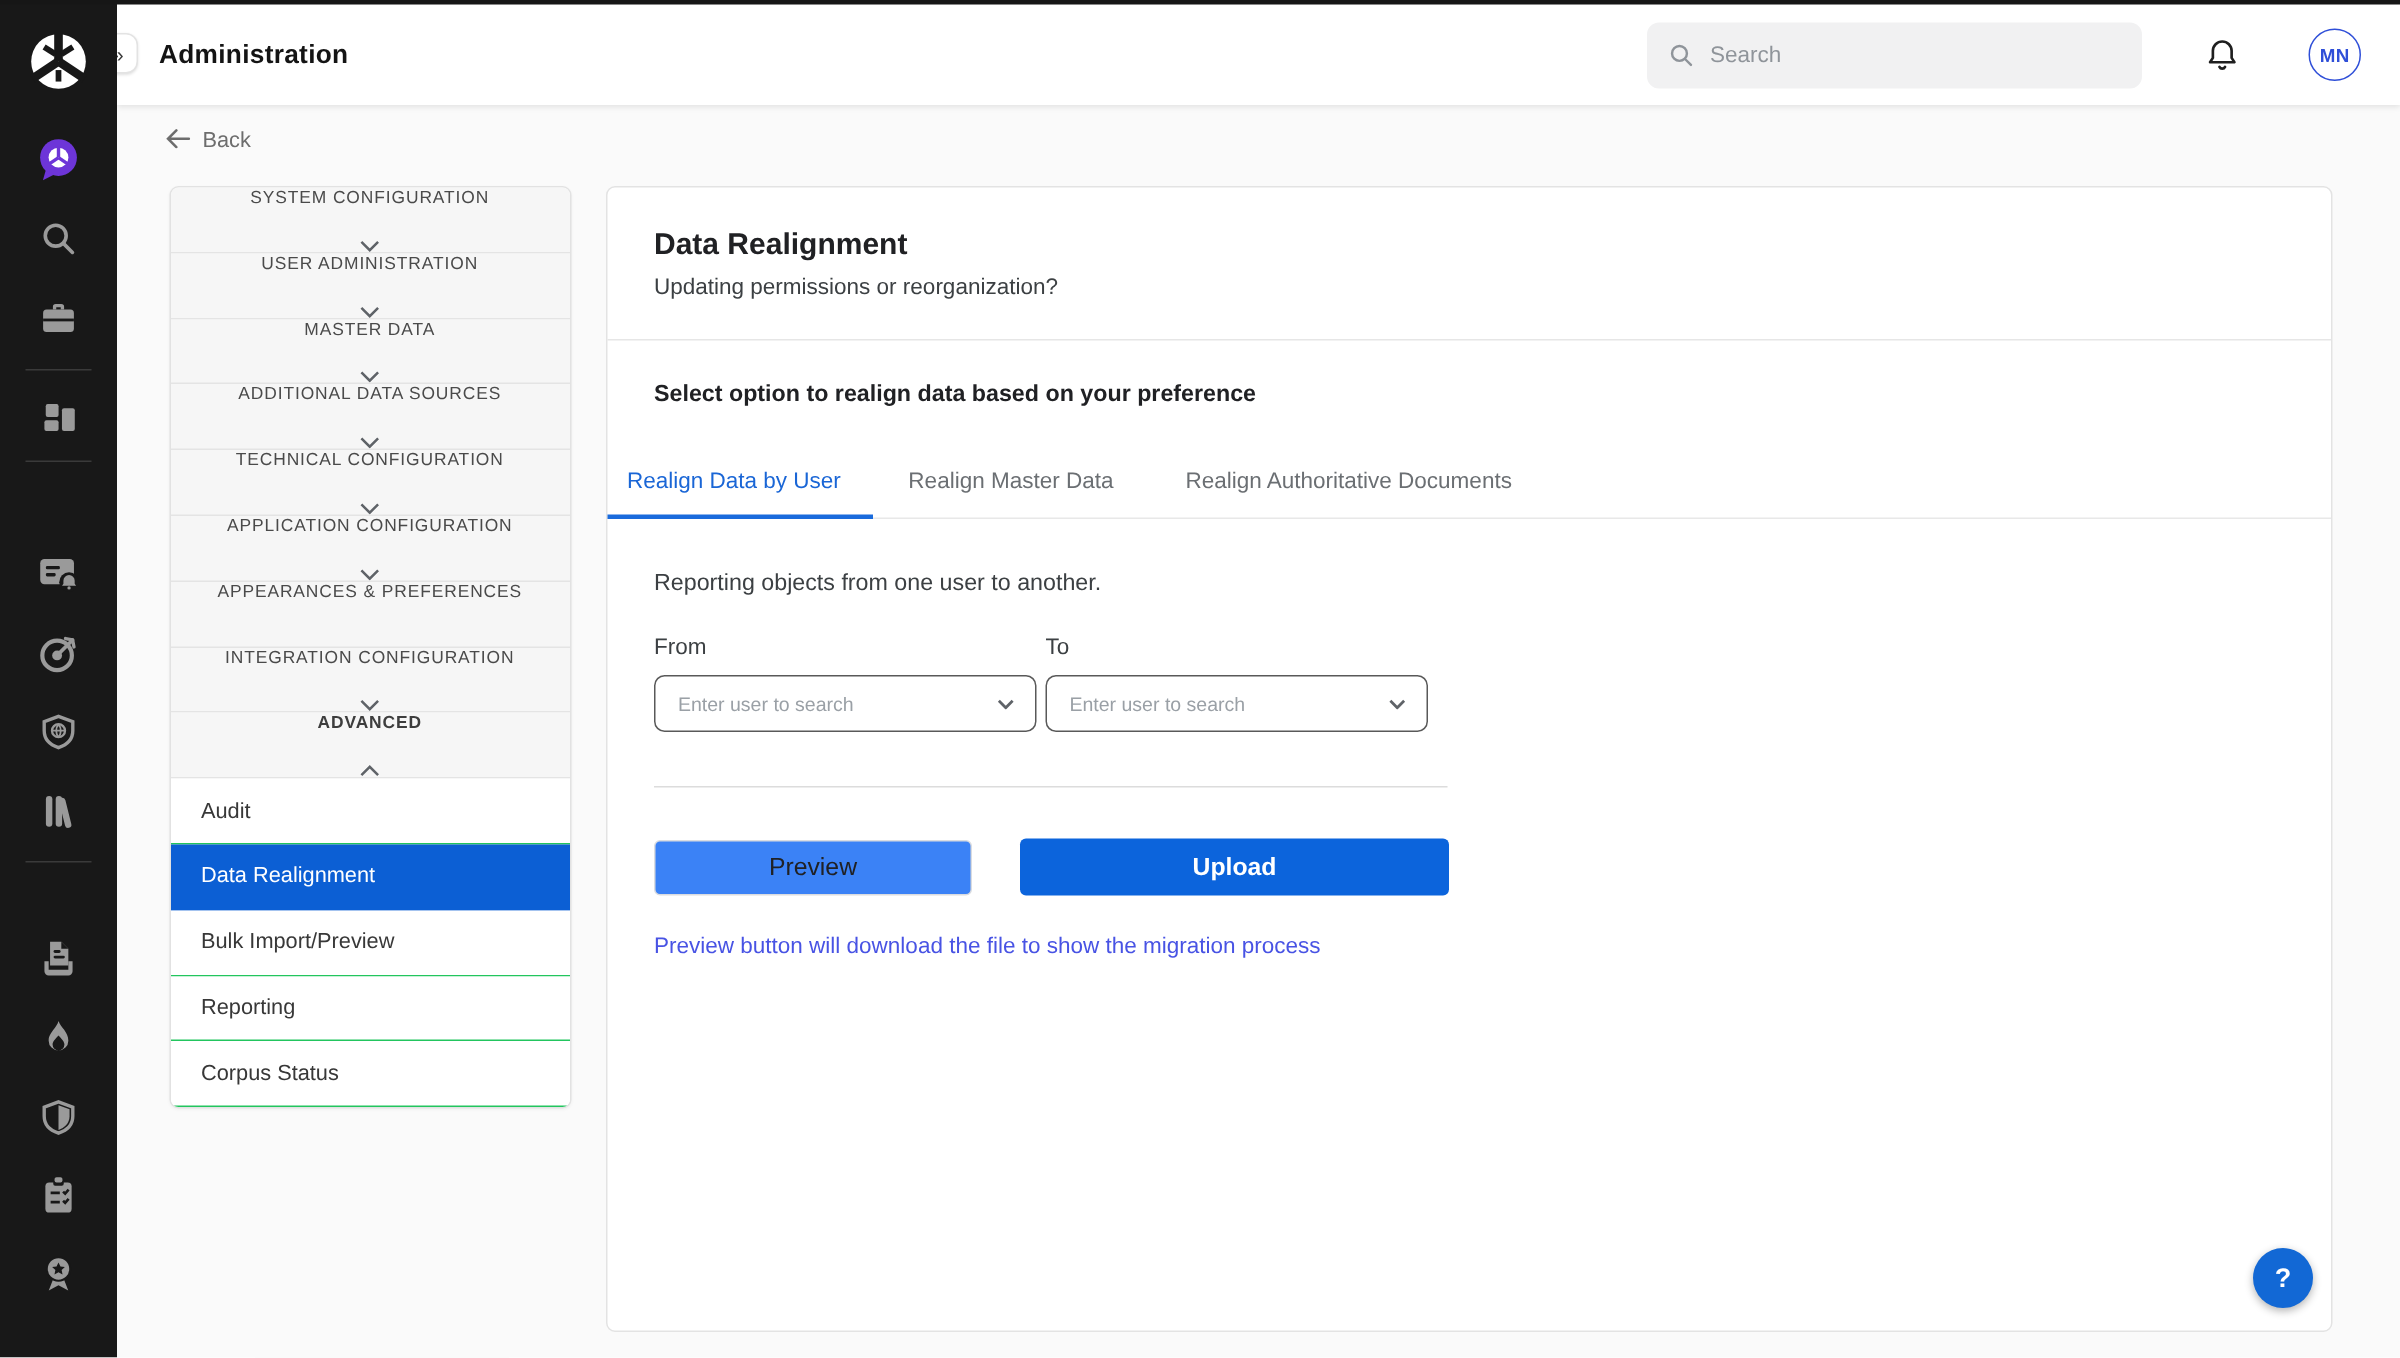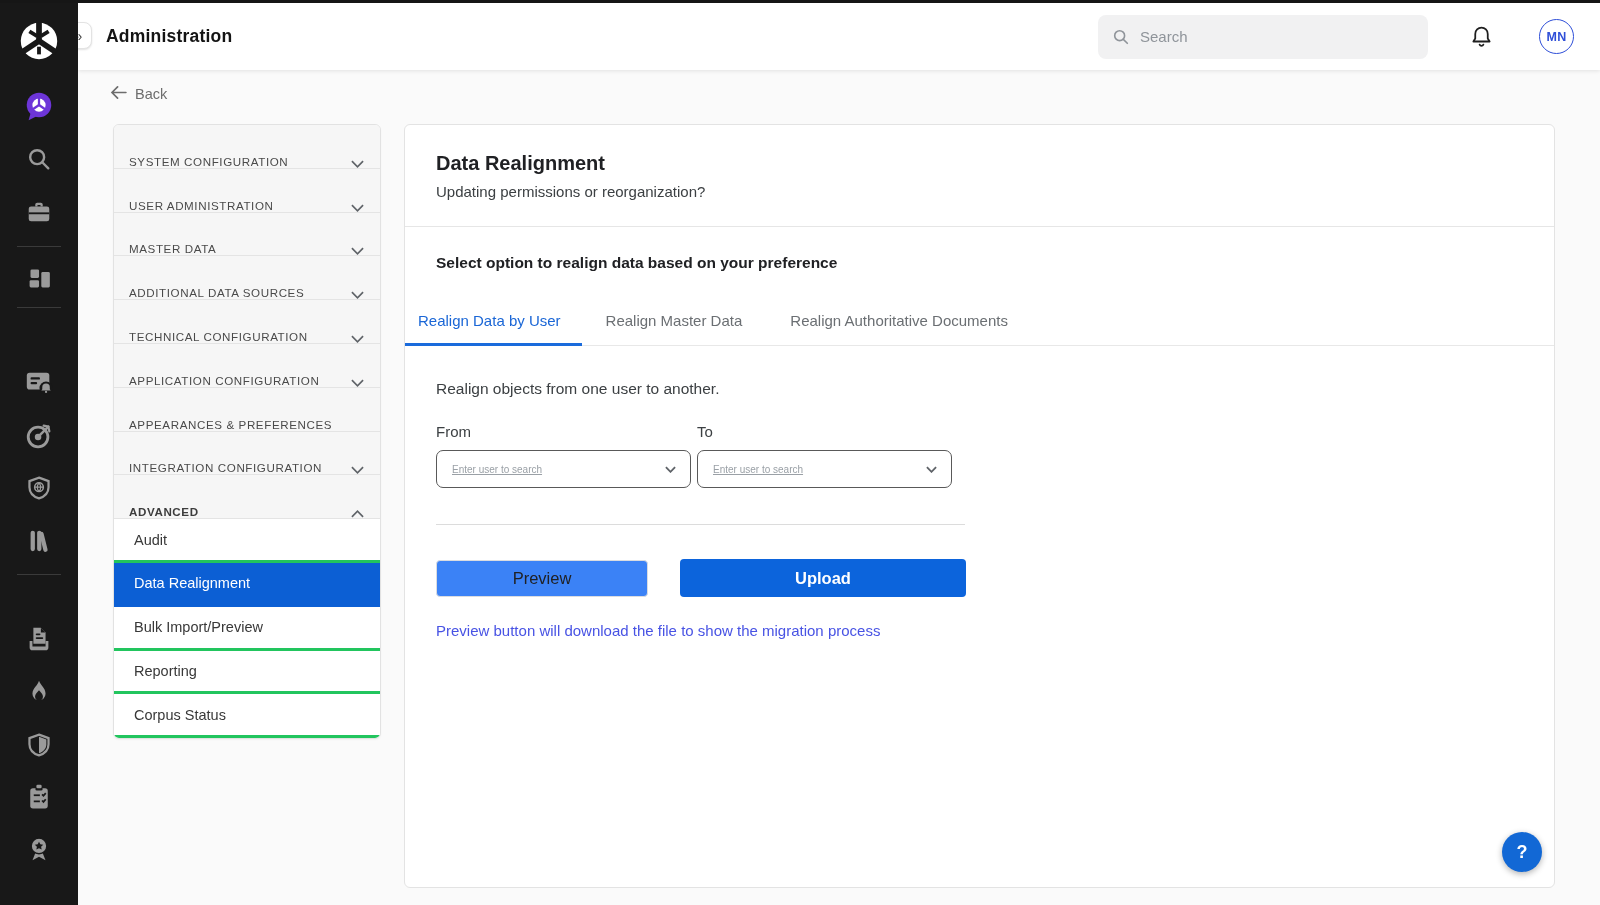--- a/index.html
+++ b/index.html
@@ -37,25 +37,25 @@
 
   
   .back { position:absolute; left:110px; top:86px; display:flex; align-items:flex-start; gap:8px;
           color:#6d6d6d; font-size:14.5px; cursor:pointer; z-index:10; }
 
   
   .menu { position:absolute; left:113px; top:124px; width:268px; background:#fff;
           border:1px solid #e2e2e2; border-radius:6px; overflow:hidden;
           box-shadow:0 1px 2px rgba(0,0,0,.04); z-index:10; }
   .menu-header { height:43.8px; background:#f6f6f6; border-bottom:1px solid #e4e4e4;
-          display:flex; align-items:flex-end; justify-content:space-between; padding:0 16px 0 15px; cursor:pointer; }
+          display:flex; align-items:center; justify-content:space-between; padding:0 16px 0 15px; cursor:pointer;flex-direction:column; }
   .menu-header:last-child { border-bottom:none; }
   .menu-header .mh-label { font-size:11.6px; letter-spacing:.6px; color:#4a4a4a; text-transform:uppercase; }
   .menu-header.expanded .mh-label { font-weight:bold; color:#3d3d3d; }
-  .menu-item { height:43.8px; background:#fff; border-bottom:3px solid #22c55e;
+  .menu-item { height:43.8px; background:#fff; border-bottom:1px solid #22c55e;
           display:flex; align-items:center; padding-left:20px; font-size:14.5px; color:#383838; cursor:pointer; }
   .menu-item.selected { background:#0c5fd4; color:#fff; border-bottom-color:#0c5fd4; }
 
   
   .card { position:absolute; left:404px; top:124px; width:1151px; height:764px; background:#fff;
           border:1px solid #e3e3e3; border-radius:6px; z-index:10; }
   .card-head { padding:27px 32px 26px 31px; border-bottom:1px solid #e6e6e6; }
   .card-title { font-size:20px; font-weight:bold; color:#202124; }
   .card-subtitle { font-size:15px; color:#3c4043; margin-top:8px; }
   .section-heading { padding:27px 31px 0 31px; font-size:15.5px; font-weight:bold; color:#202124; }
@@ -65,21 +65,21 @@
   .tab:first-child { padding-left:13px; padding-right:21px; }
   .tab.active { color:#1a66d6; border-bottom-color:#1a6bdc; }
 
   .panel { padding:34px 31px 0 31px; }
   .panel-desc { font-size:15.5px; color:#3c4043; }
   .form-row { display:flex; gap:6px; margin-top:25px; }
   .field { width:255px; }
   .field-label { font-size:15px; color:#3c4043; margin-bottom:10px; }
   .select { height:38px; border:1px solid #595959; border-radius:7px; display:flex; align-items:center;
             justify-content:space-between; padding:0 14px 0 15px; cursor:pointer; background:#fff; }
-  .select .ph { font-size:10px; color:#9aa0a6;text-decoration:underline; }
+  .select .ph { font-size:13px; color:#9aa0a6; }
   .form-divider { width:529px; border:none; border-top:1px solid #dcdcdc; margin-top:36px; }
   .btn-row { display:flex; margin-top:34px; align-items:center; }
   .btn-preview { width:212px; height:37px; background:#3b82f6; border:1px solid #dadce0; border-radius:4px;
             font-size:16.5px; color:#202124; cursor:pointer; font-family:inherit; }
   .btn-upload { width:286px; height:38px; margin-left:32px; background:#0c64dc; border:none; border-radius:4px;
             font-size:16.5px; font-weight:bold; color:#fff; cursor:pointer; font-family:inherit; }
   .panel-note { margin-top:25px; font-size:15px; color:#4853e4; }
 
   .help-fab { position:absolute; left:1502px; top:832px; width:40px; height:40px; border-radius:50%;
             background:#1268d5; color:#fff; font-size:18px; font-weight:bold; display:flex; align-items:center;
@@ -347,21 +347,21 @@
 
   <div class="section-heading">Select option to realign data based on your preference</div>
 
   <div class="tabs" id="tabs">
       <div class="tab active">Realign Data by User</div>
       <div class="tab">Realign Master Data</div>
       <div class="tab">Realign Authoritative Documents</div>
     </div>
 
   <div class="panel">
-    <div class="panel-desc">Realign objects from one user to another.</div>
+    <div class="panel-desc">Reporting objects from one user to another.</div>
 
     <div class="form-row">
       <div class="field">
         <div class="field-label">From</div>
         <div class="select">
           <span class="ph">Enter user to search</span>
           <span style="display:flex;">
             <svg viewBox="0 0 12 7" width="11" height="7">
                 <path d="M1 1 l5 5 5-5" fill="none" stroke="#5f6368" stroke-width="2"></path>
               </svg>

